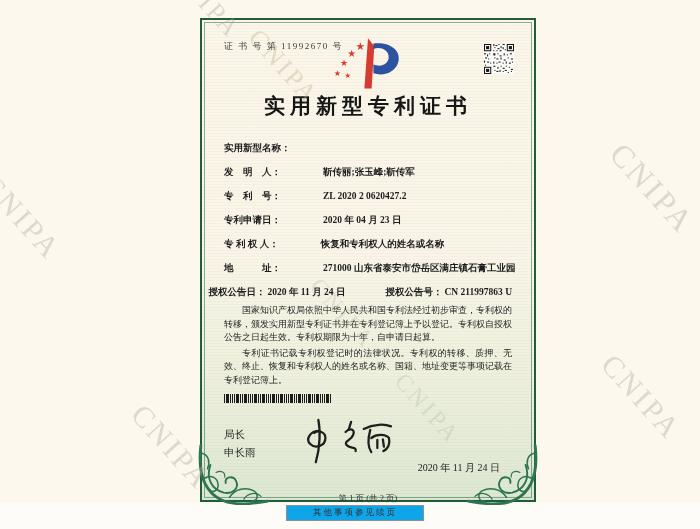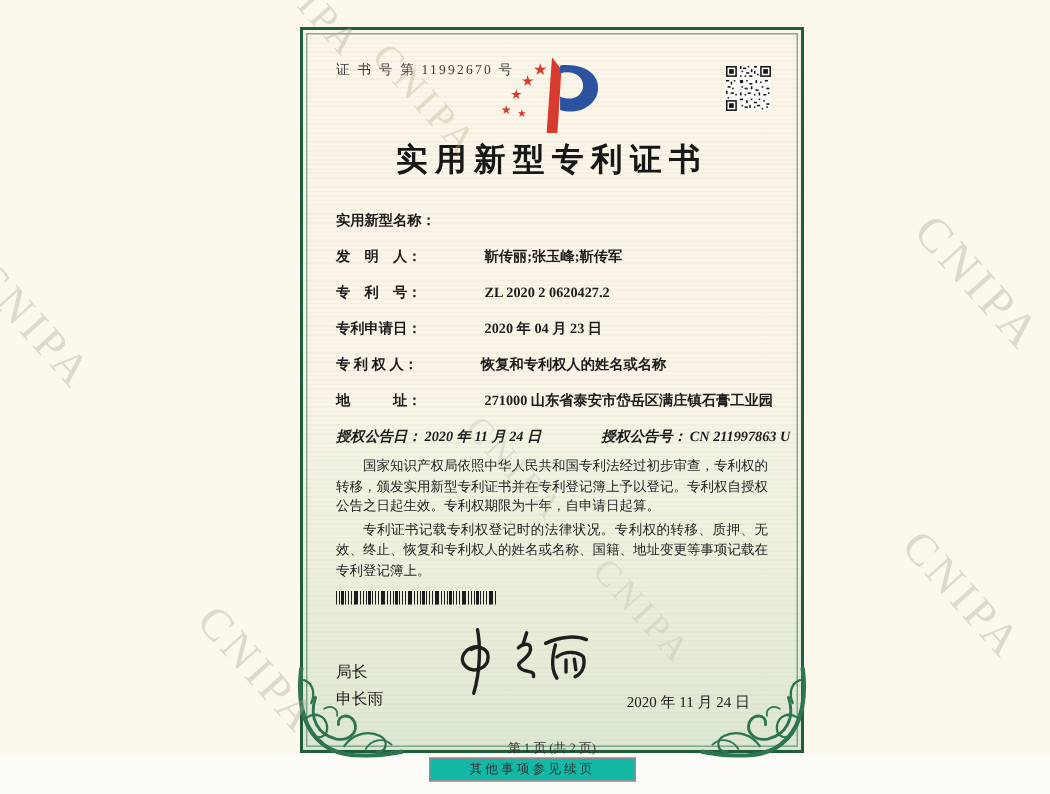--- a/index.html
+++ b/index.html
@@ -26,46 +26,46 @@
   .cert-no{position:absolute;left:22px;top:20px;font-size:9px;letter-spacing:1.5px;color:#3a3a3a;}
   .qr{position:absolute;right:20px;top:24px;width:30px;height:30px;}
   .logo{position:absolute;left:50%;top:18px;transform:translateX(-50%);width:72px;height:58px;}
   .title{position:absolute;left:0;top:72px;width:100%;text-align:center;
          font-size:21px;font-weight:700;letter-spacing:5px;color:#151515;}
 
   .fields{position:absolute;left:22px;right:22px;top:116px;z-index:3;}
   .frow{height:24px;line-height:24px;font-size:9.5px;font-weight:700;color:#1c1c1c;
         display:flex;white-space:nowrap;gap:40px;}
   .frow .lab{margin-right:2px;}
-  .frow.grant{justify-content:space-between;font-style:italic;}
+  .frow.grant{justify-content:flex-end;}
   .pair{display:flex;}
 
   .paras{position:absolute;left:22px;right:22px;top:284px;z-index:3;}
   .para{font-size:9px;line-height:13.5px;text-align:justify;text-indent:2em;
         color:#232323;margin:0 0 2px 0;font-weight:400;}
 
   .barcode{position:absolute;left:22px;top:374px;width:108px;height:9px;
         background:
           repeating-linear-gradient(90deg,#1c1c1c 0 1px,transparent 1px 2px),
           repeating-linear-gradient(90deg,transparent 0 3px,#1c1c1c 3px 5px,transparent 5px 9px);}
 
-  .director{position:absolute;left:22px;top:420px;font-size:10.5px;line-height:18px;
+  .director{position:absolute;left:22px;top:406px;font-size:10.5px;line-height:18px;
         color:#1c1c1c;font-weight:400;z-index:3;}
   .sig{position:absolute;left:78px;top:394px;width:116px;height:52px;z-index:3;}
   .grant-date{position:absolute;right:34px;top:441px;font-size:10px;color:#1c1c1c;z-index:3;}
   .page-num{position:absolute;left:0;top:462px;width:100%;text-align:center;
         font-size:8.5px;color:#333;z-index:3;margin-top:11px;}
 
   .corner{position:absolute;width:86px;height:86px;z-index:4;pointer-events:none;}
   .corner.l{left:-5px;bottom:-5px;}
   .corner.r{right:-5px;bottom:-5px;transform:scaleX(-1);}
 
   .footnote{position:absolute;left:355px;top:505px;transform:translateX(-50%);
         font-size:8.5px;letter-spacing:2px;color:#333;border:1px solid #8f8f8f;
-        padding:1px 26px;background:#14b8a6;z-index:3;white-space:nowrap;}
+        padding:1px 26px;background:#0ea5e9;z-index:3;white-space:nowrap;}
 </style>
 </head>
 <body>
 
 <div id="page">
 
   <span class="wm gray" style="left:160px;top:-14px;font-size:26px;">CNIPA</span>
   <span class="wm tan" style="left:238px;top:52px;font-size:26px;">CNIPA</span>
   <span class="wm gray" style="left:598px;top:170px;font-size:32px;">CNIPA</span>
   <span class="wm gray" style="left:-30px;top:200px;font-size:30px;">CNIPA</span>

